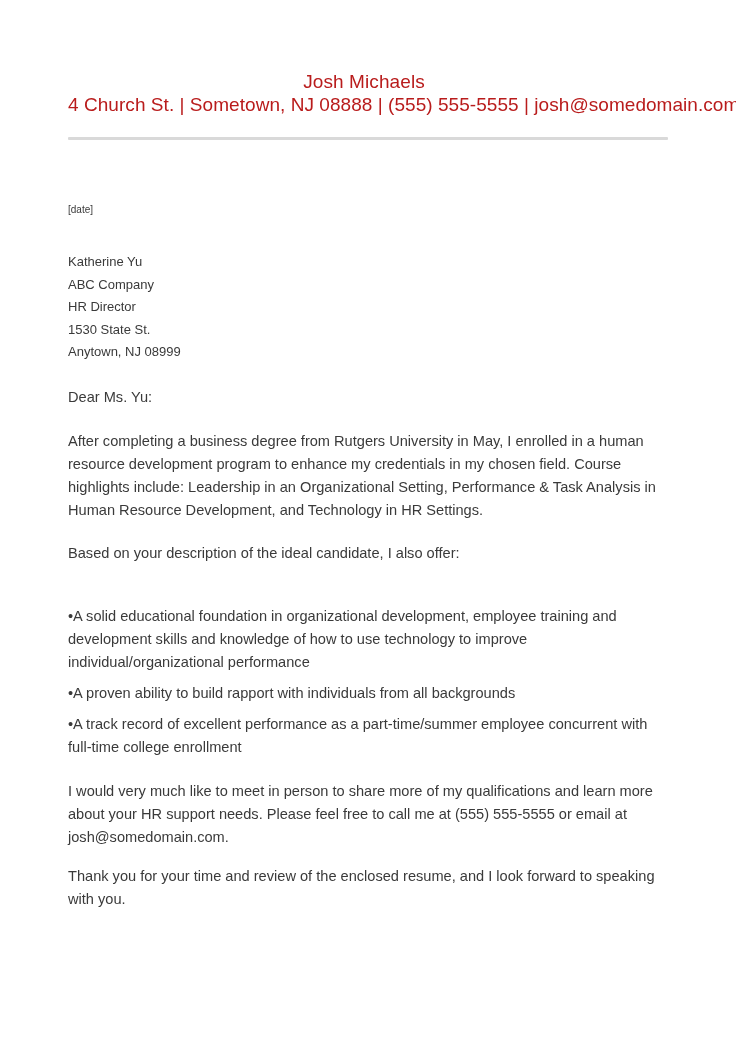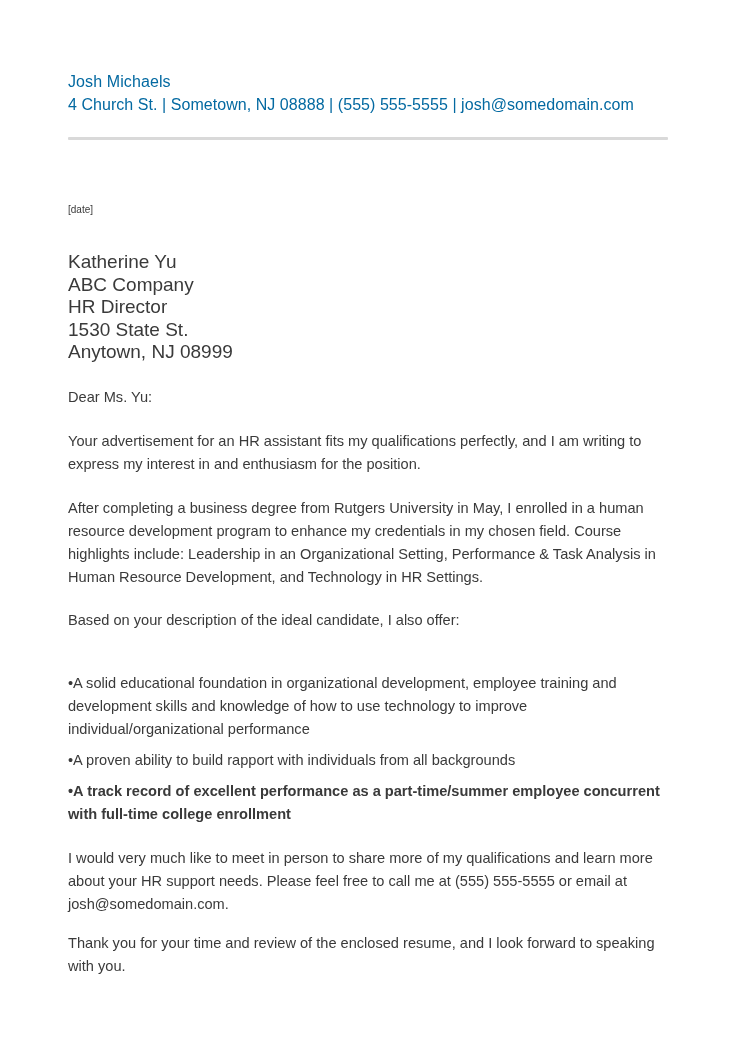--- a/index.html
+++ b/index.html
@@ -28,24 +28,25 @@
     left: 68px;
     top: 70px;
     width: 592px;
   }
 
   
   .letterhead {
     margin: 0;
   }
   .letterhead .lh-line {
-    font-size: 16px;
+    font-size: 19px;
     line-height: 23px;
-    color: #0369a1;
+    color: #b91c1c;
     white-space: nowrap;
+    text-align: center;
   }
   .letterhead .lh-name {
     letter-spacing: 0.1px;
   }
   .letterhead .lh-contact {
     letter-spacing: 0.05px;
   }
 
   .rule {
     margin-top: 21px;
@@ -59,21 +60,21 @@
   
   .date-block {
     margin-top: 58px;
     font-size: 10px;
     line-height: 23px;
   }
 
   
   .recipient {
     margin-top: 30px;
-    font-size: 19px;
+    font-size: 13px;
     line-height: 22.5px;
   }
   .recipient div {
     white-space: nowrap;
   }
 
   
   .salutation {
     margin-top: 22px;
     font-size: 14.6px;
@@ -97,21 +98,20 @@
     margin-top: 40px;
   }
   .bullet {
     font-size: 14.6px;
     line-height: 23px;
     margin-bottom: 8px;
     width: 592px;
   }
   .bullet:last-child {
     margin-bottom: 12px;
-    font-weight: bold;
   }
   .bullet .dot {
     font-size: 14.6px;
   }
 
   .para.after-bullets {
   }
 
   .para.closing {
     margin-top: 16px;
@@ -135,21 +135,20 @@
     <div class="recipient">
       <div>Katherine Yu</div>
       <div>ABC Company</div>
       <div>HR Director</div>
       <div>1530 State St.</div>
       <div>Anytown, NJ 08999</div>
     </div>
 
     <div class="salutation">Dear Ms. Yu:</div>
 
-    <div class="para">Your advertisement for an HR assistant fits my qualifications perfectly, and I am writing to express my interest in and enthusiasm for the position.</div>
 
     <div class="para">After completing a business degree from Rutgers University in May, I enrolled in a human resource development program to enhance my credentials in my chosen field. Course highlights include: Leadership in an Organizational Setting, Performance &amp; Task Analysis in Human Resource Development, and Technology in HR Settings.</div>
 
     <div class="para tight">Based on your description of the ideal candidate, I also offer:</div>
 
     <div class="bullets">
       <div class="bullet">
         <span class="dot">•</span><span>A solid educational foundation in organizational development, employee training and development skills and knowledge of how to use technology to improve individual/organizational performance</span>
       </div>
       <div class="bullet">

